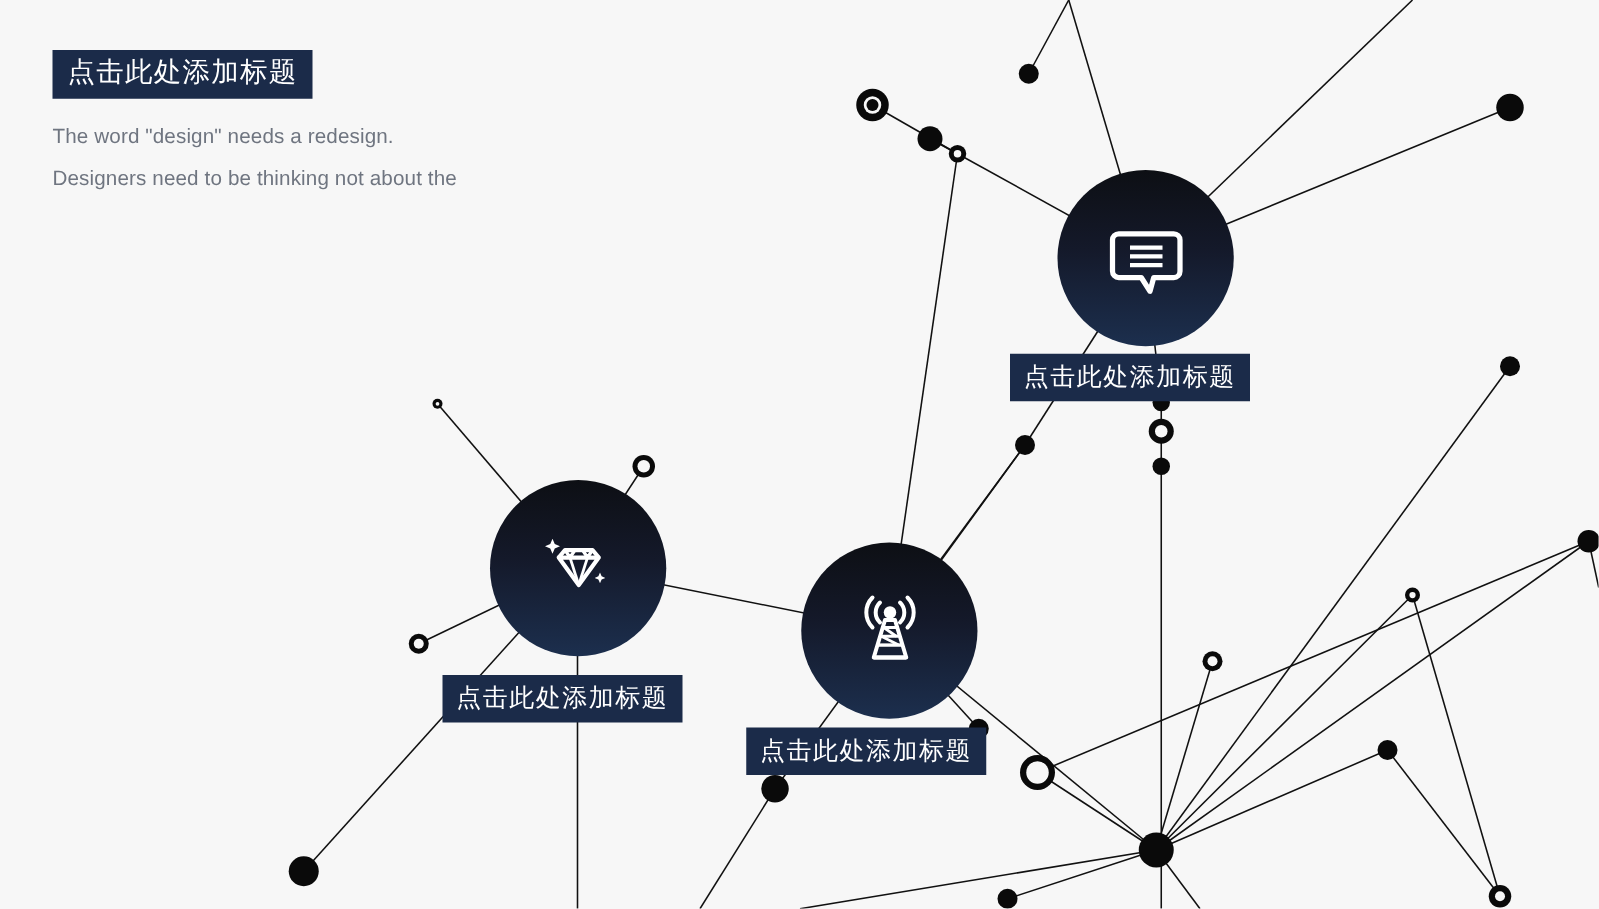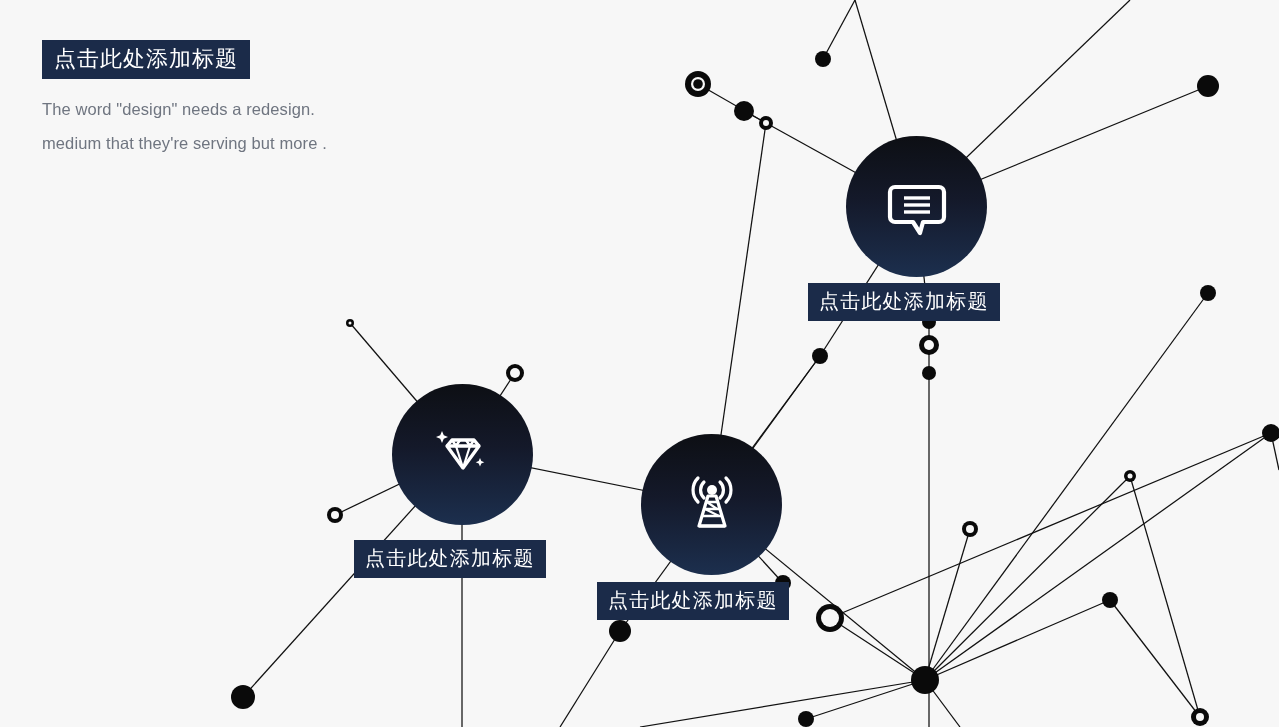--- a/index.html
+++ b/index.html
@@ -207,17 +207,17 @@
   </div>
 
   <div class="node-label" id="label-chat">点击此处添加标题</div>
   <div class="node-label" id="label-gem">点击此处添加标题</div>
   <div class="node-label" id="label-tower">点击此处添加标题</div>
 
   <div id="text-block">
     <div class="title-chip">点击此处添加标题</div>
     <div id="body-text">
       <div>The word "design" needs a redesign.</div>
-      <div>medium that they're serving but more .</div>
+      <div>Designers need to be thinking not about the</div>
     </div>
   </div>
 
 </div>
 
 </body></html>

